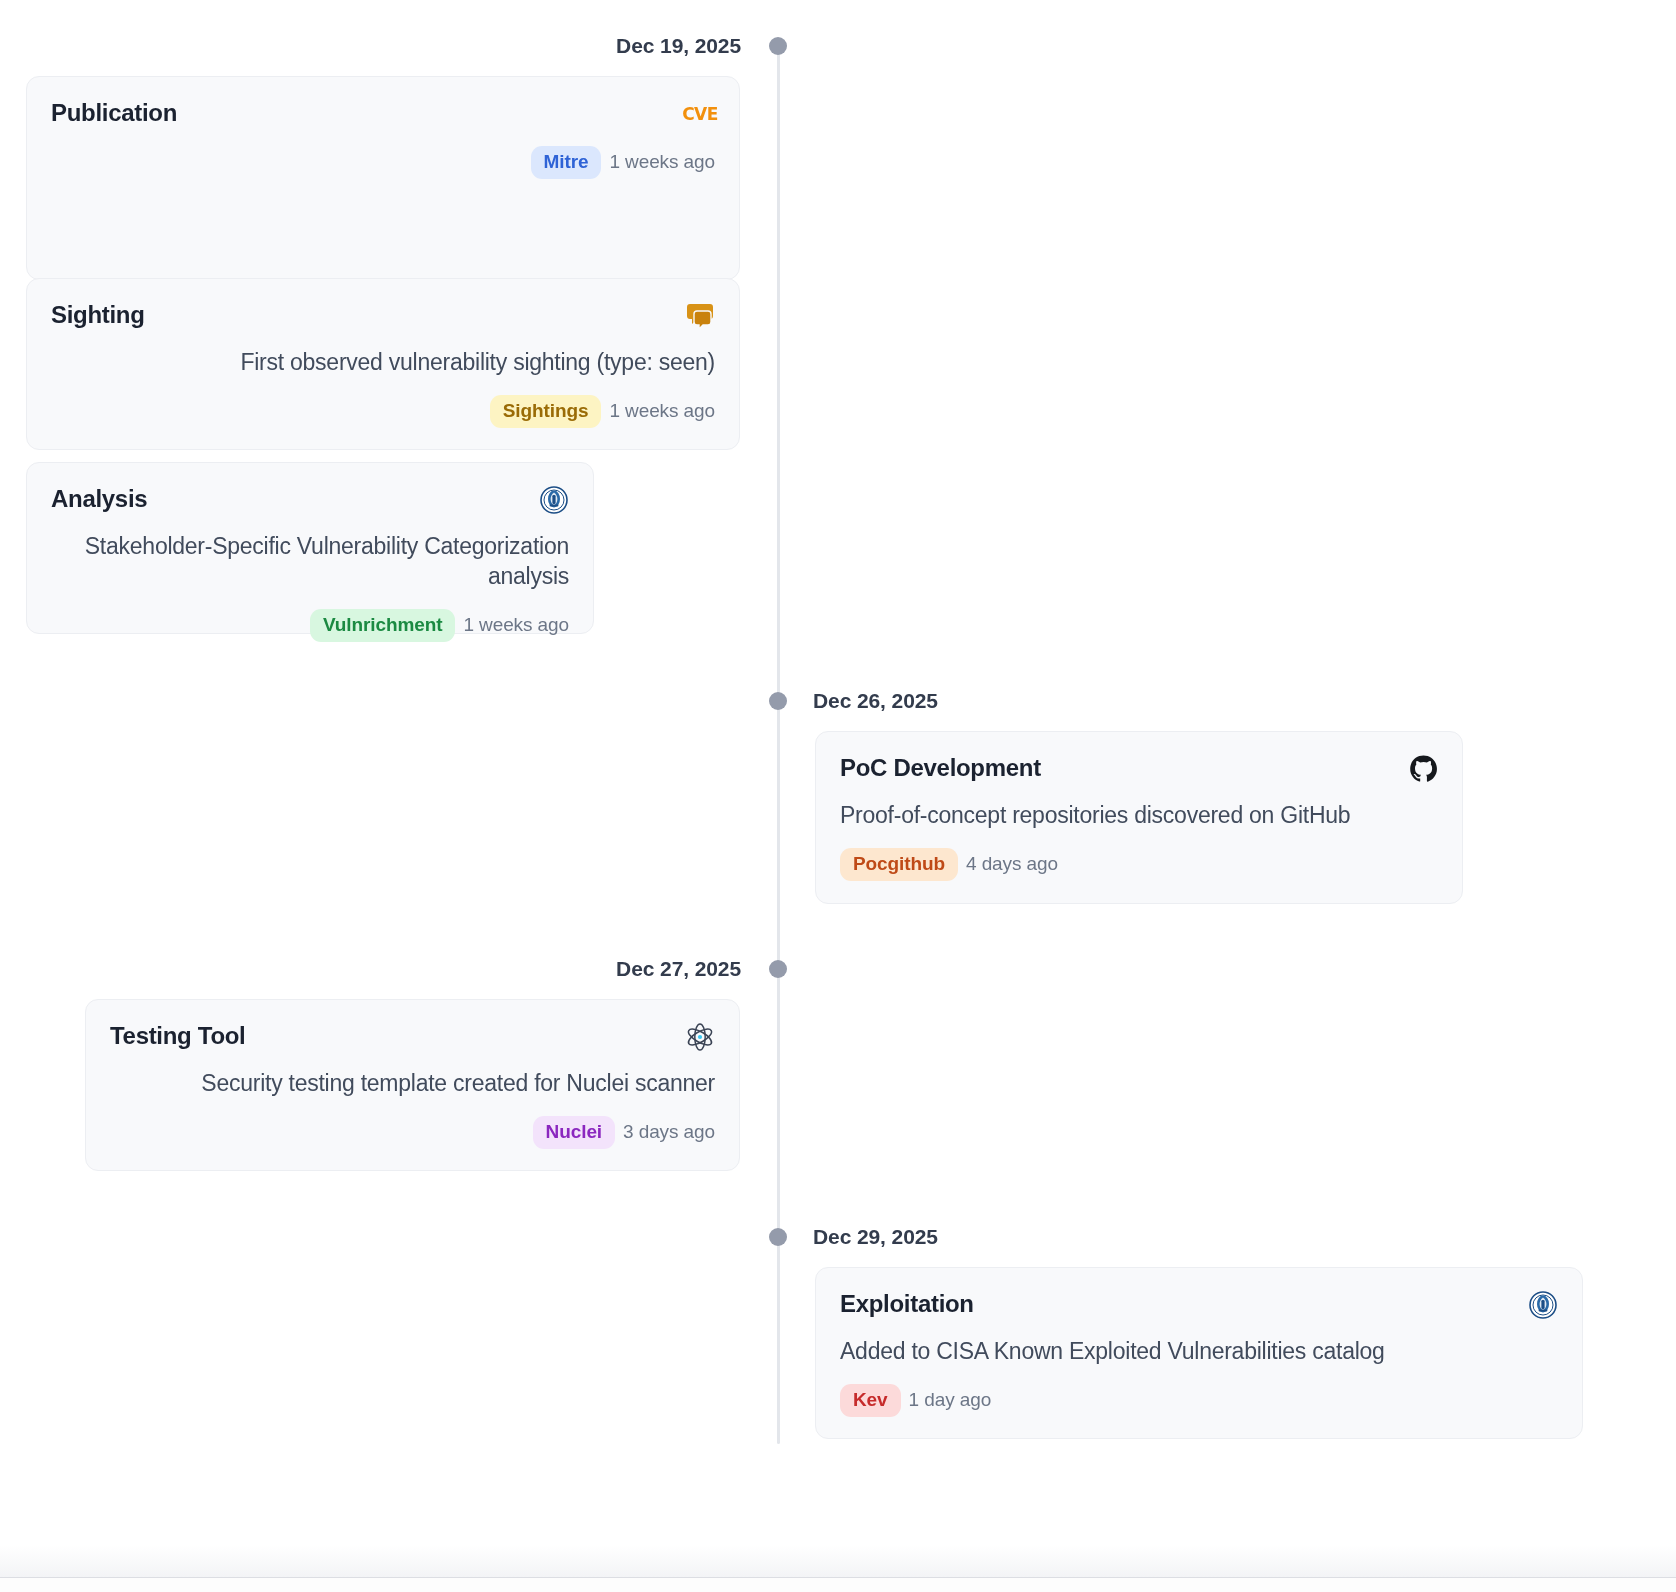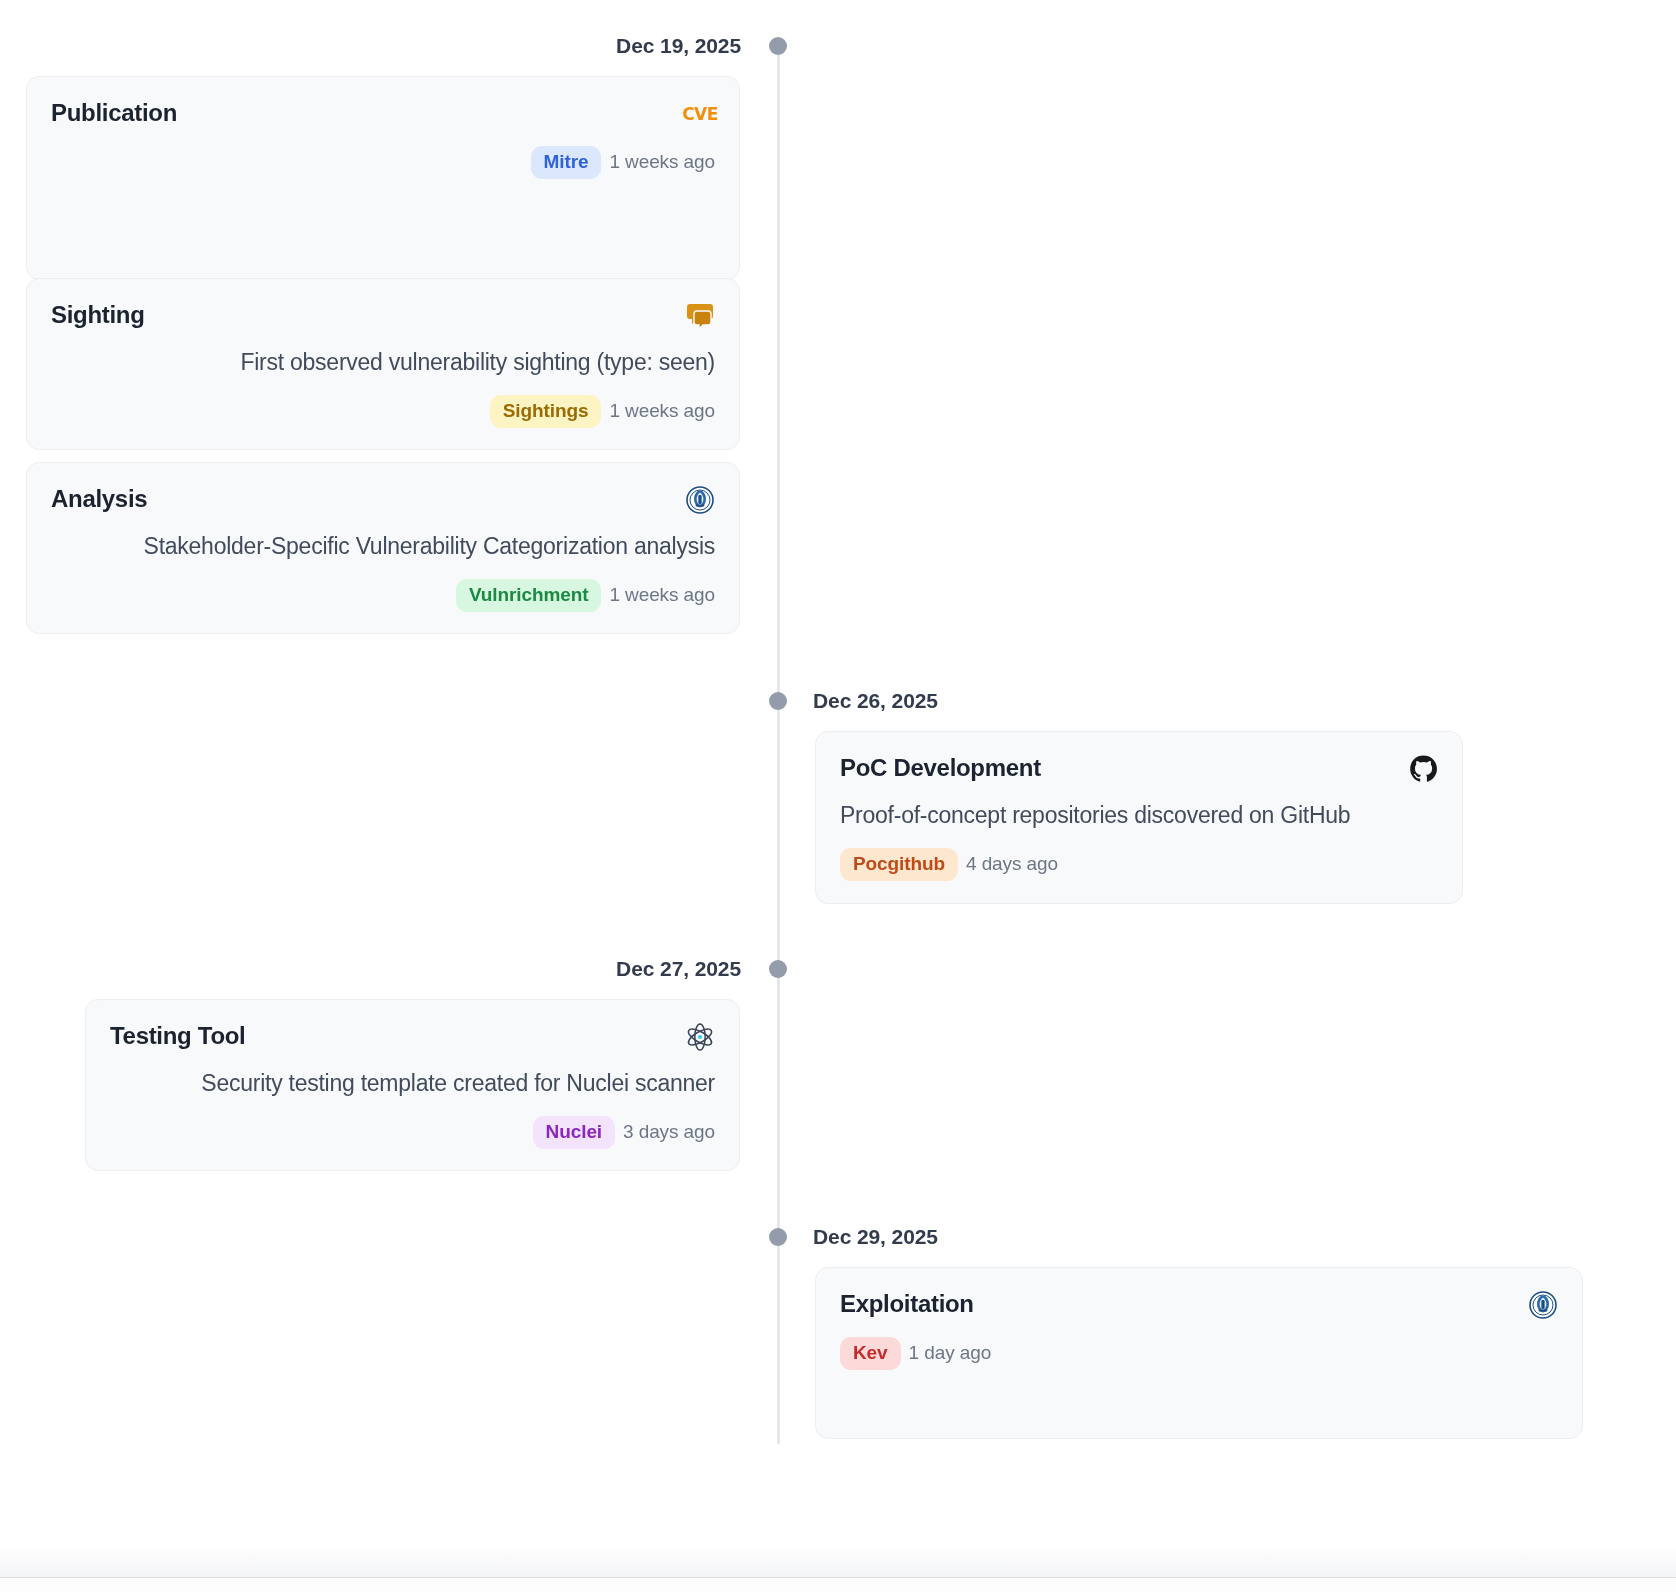--- a/index.html
+++ b/index.html
@@ -202,21 +202,21 @@
           </svg>
         </div>
       </div>
       <div class="card-desc">First observed vulnerability sighting (type: seen)</div>
       <div class="card-meta">
         <span class="badge badge-sightings">Sightings</span>
         <span class="ago">1 weeks ago</span>
       </div>
     </div>
 
-    <div class="card left" style="left:26px; top:462px; width:714px; height:172px;">
+    <div class="card left" style="left:26px; top:462px; width:568px; height:172px;">
       <div class="card-head">
         <div class="card-title">Analysis</div>
         <div class="card-icon">
           <svg width="28" height="28" viewBox="0 0 28 28" aria-hidden="true">
             <circle cx="14" cy="14" r="13" fill="#ffffff" stroke="#1c4e86" stroke-width="1.6"></circle>
             <circle cx="14" cy="14" r="10" fill="#ffffff" stroke="#1c4e86" stroke-width="1"></circle>
             <ellipse cx="14" cy="13" rx="6" ry="8.5" fill="#2a6aa8"></ellipse>
             <path d="M14 6.5 c2.2 1.6 3.4 4 3.4 6.6 c0 2.6 -1.2 5 -3.4 6.6 c-2.2 -1.6 -3.4 -4 -3.4 -6.6 c0 -2.6 1.2 -5 3.4 -6.6 Z" fill="#ffffff" opacity="0.85"></path>
             <rect x="12.4" y="9" width="3.2" height="9" rx="1.2" fill="#1c4e86"></rect>
             <rect x="9.6" y="18.6" width="8.8" height="1.8" rx="0.9" fill="#1c4e86"></rect>
@@ -289,20 +289,21 @@
           <svg width="28" height="28" viewBox="0 0 28 28" aria-hidden="true">
             <circle cx="14" cy="14" r="13" fill="#ffffff" stroke="#1c4e86" stroke-width="1.6"></circle>
             <circle cx="14" cy="14" r="10" fill="#ffffff" stroke="#1c4e86" stroke-width="1"></circle>
             <ellipse cx="14" cy="13" rx="6" ry="8.5" fill="#2a6aa8"></ellipse>
             <path d="M14 6.5 c2.2 1.6 3.4 4 3.4 6.6 c0 2.6 -1.2 5 -3.4 6.6 c-2.2 -1.6 -3.4 -4 -3.4 -6.6 c0 -2.6 1.2 -5 3.4 -6.6 Z" fill="#ffffff" opacity="0.85"></path>
             <rect x="12.4" y="9" width="3.2" height="9" rx="1.2" fill="#1c4e86"></rect>
             <rect x="9.6" y="18.6" width="8.8" height="1.8" rx="0.9" fill="#1c4e86"></rect>
           </svg>
         </div>
       </div>
+      <div class="card-desc">Added to CISA Known Exploited Vulnerabilities catalog</div>
       <div class="card-meta">
         <span class="badge badge-kev">Kev</span>
         <span class="ago">1 day ago</span>
       </div>
     </div>
   </div>
 
 </div>
 
 <div class="page-bottom-fade"></div>

